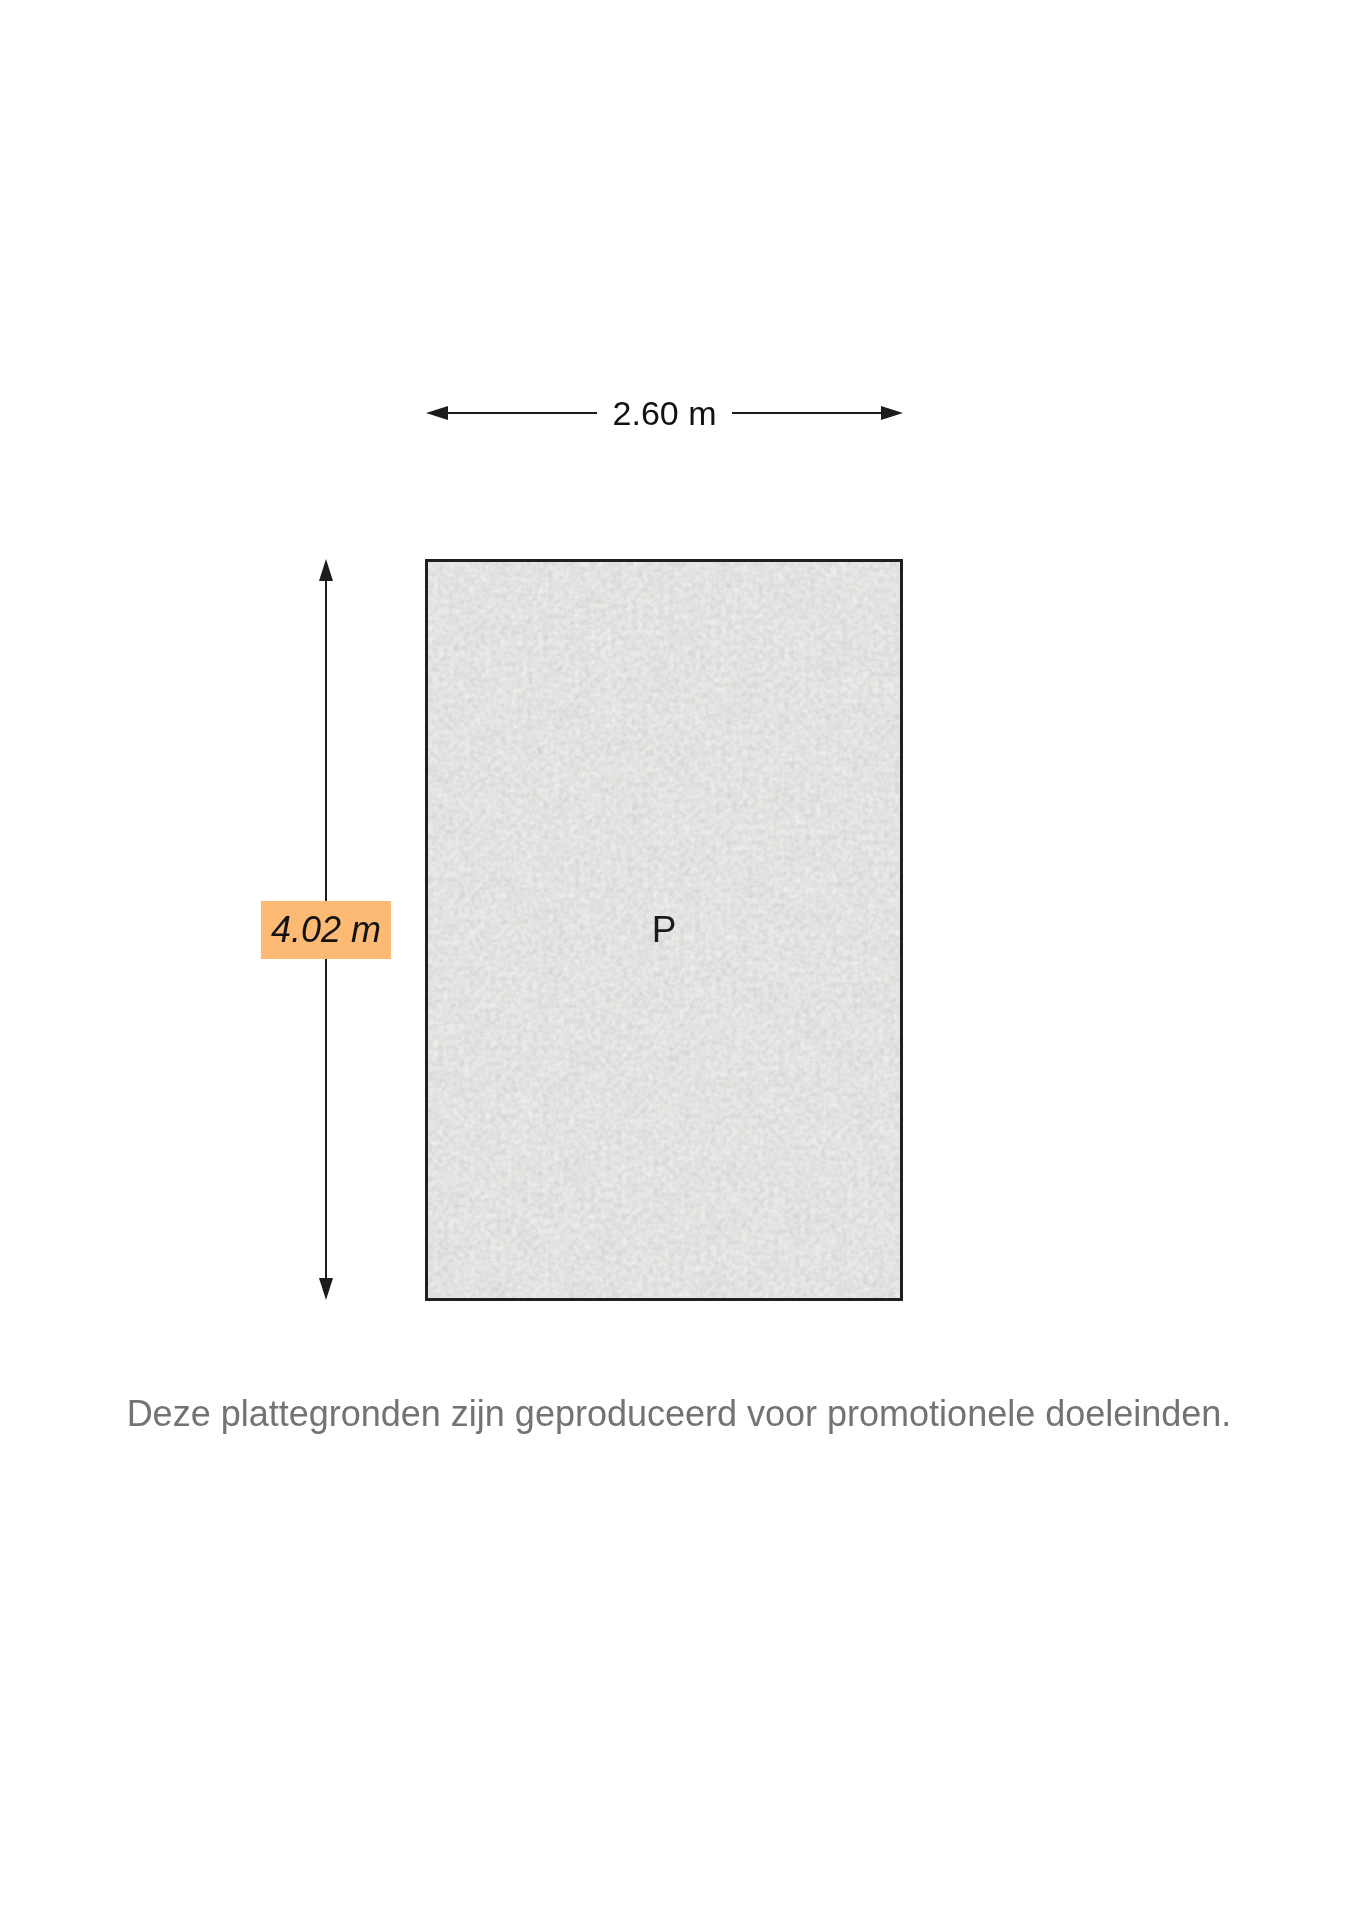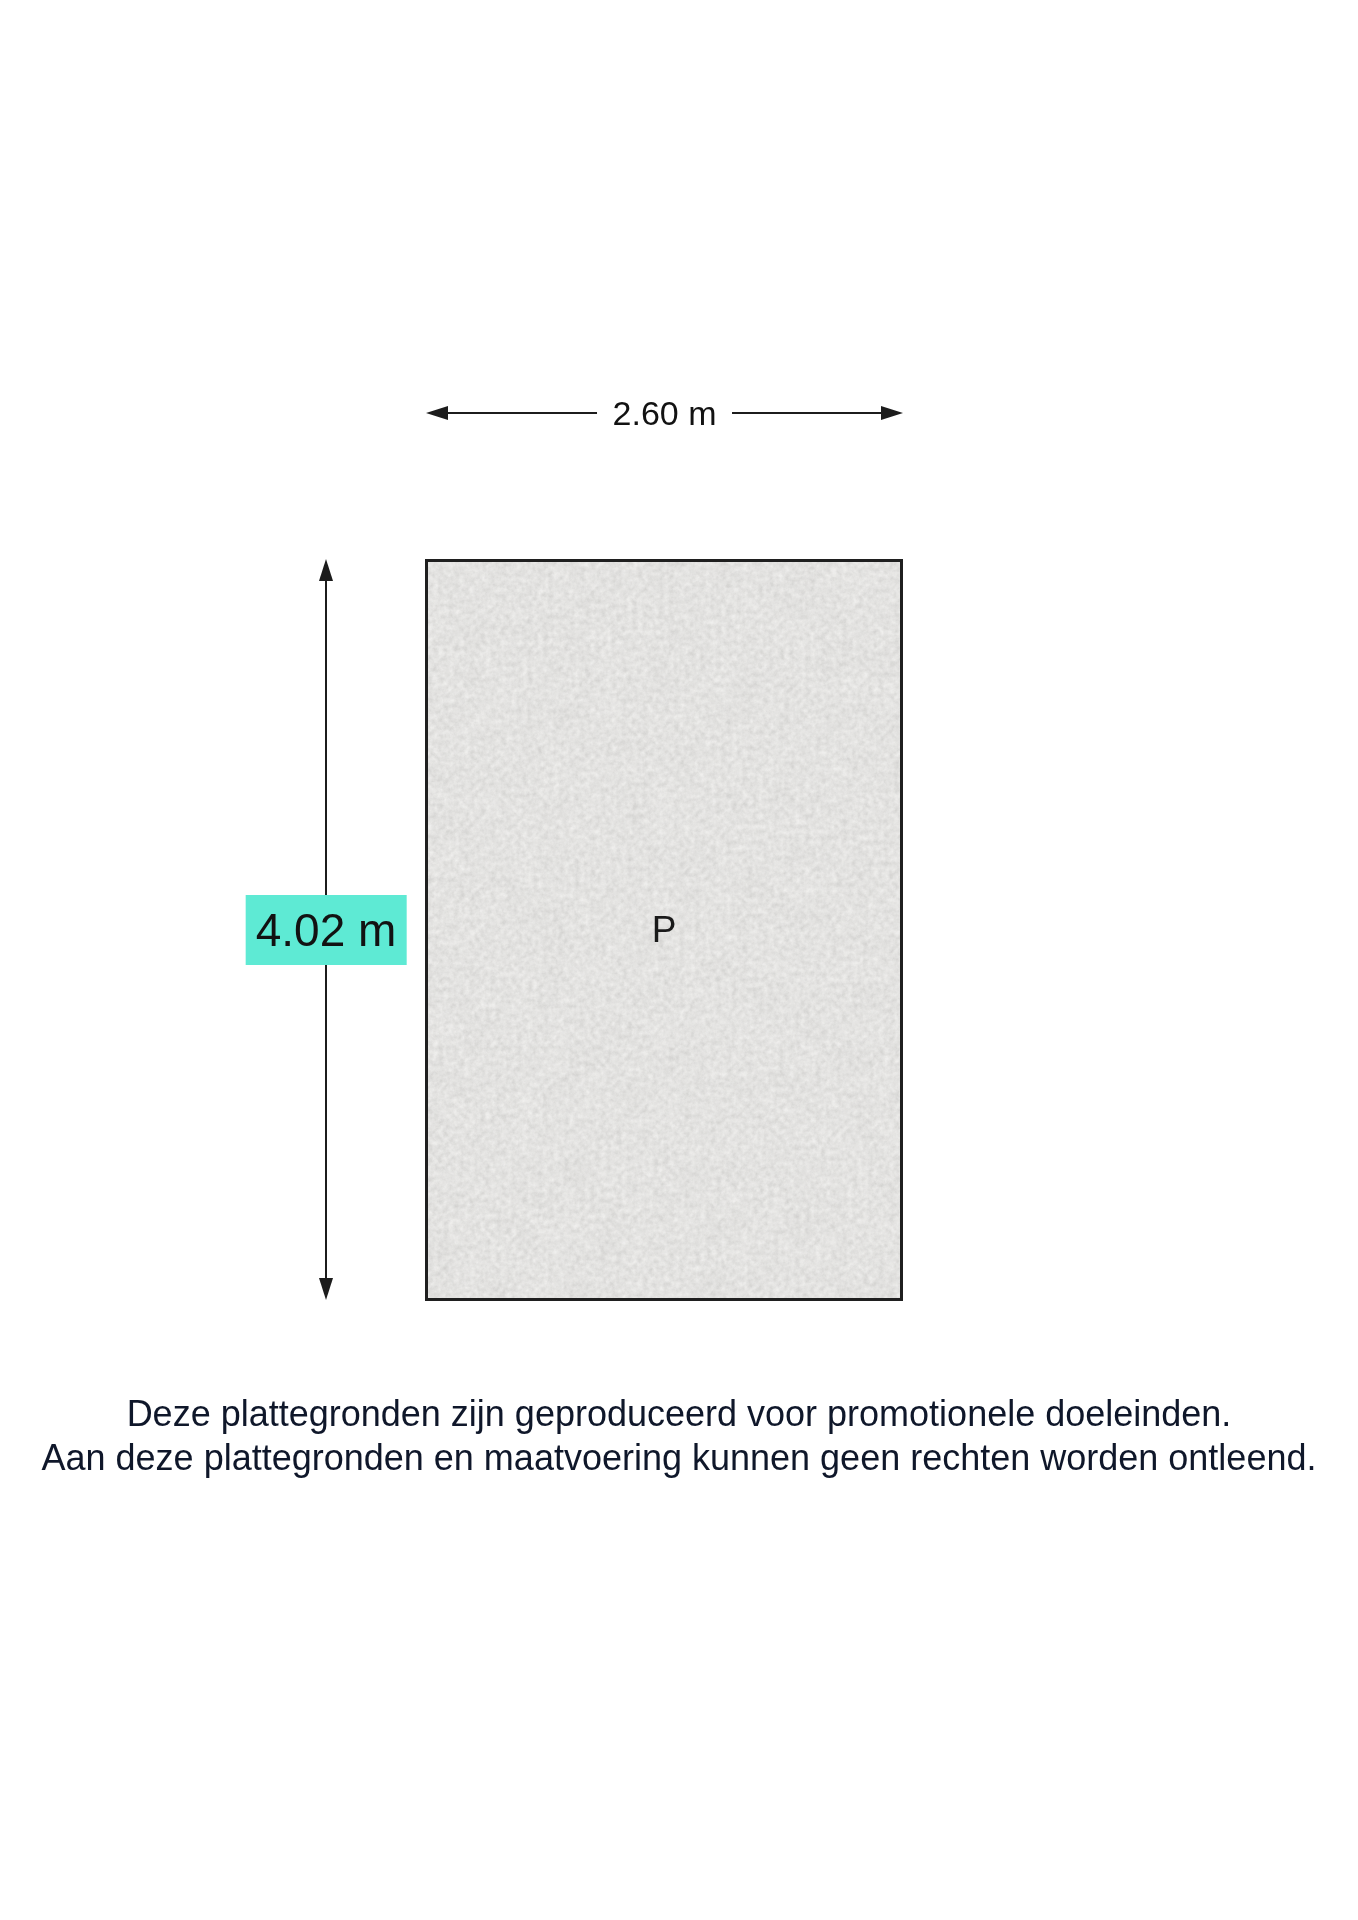--- a/index.html
+++ b/index.html
@@ -99,25 +99,26 @@
     height: 0;
     border-left: 7px solid transparent;
     border-right: 7px solid transparent;
     border-top: 22px solid #1c1c1c;
   }
   .v-dim .dim-label {
     position: absolute;
     left: 50%;
     top: 50%;
     transform: translate(-50%, -50%);
-    background: #5eead4;
+    background: #fdba74;
     padding: 8px 10px;
-    font-size: 46px;
+    font-size: 36px;
     white-space: nowrap;
     color: #121212;
+    font-style: italic;
   }
 
   
   .space {
     position: absolute;
     left: 425px;
     top: 559px;
     width: 478px;
     height: 742px;
     box-sizing: border-box;
@@ -143,21 +144,21 @@
 
   
   .disclaimer {
     position: absolute;
     left: 0;
     right: 0;
     top: 1392px;
     text-align: center;
     font-size: 36px;
     line-height: 44px;
-    color: #0f172a;
+    color: #737373;
   }
 </style>
 </head>
 <body>
 
 <div class="canvas">
 
   <div class="h-dim">
     <div class="dim-line"></div>
     <div class="arrowhead-left"></div>
@@ -198,16 +199,15 @@
       </defs>
       <rect x="0" y="0" width="472" height="736" fill="#d4d3d0"></rect>
       <rect x="0" y="0" width="472" height="736" filter="url(#concreteBlotch)" opacity="0.35"></rect>
       <rect x="0" y="0" width="472" height="736" filter="url(#concreteFine)" opacity="0.55"></rect>
     </svg>
     <span class="space-label">P</span>
   </div>
 
   <div class="disclaimer">
     <div>Deze plattegronden zijn geproduceerd voor promotionele doeleinden.</div>
-    <div>Aan deze plattegronden en maatvoering kunnen geen rechten worden ontleend.</div>
   </div>
 
 </div>
 
 </body></html>

